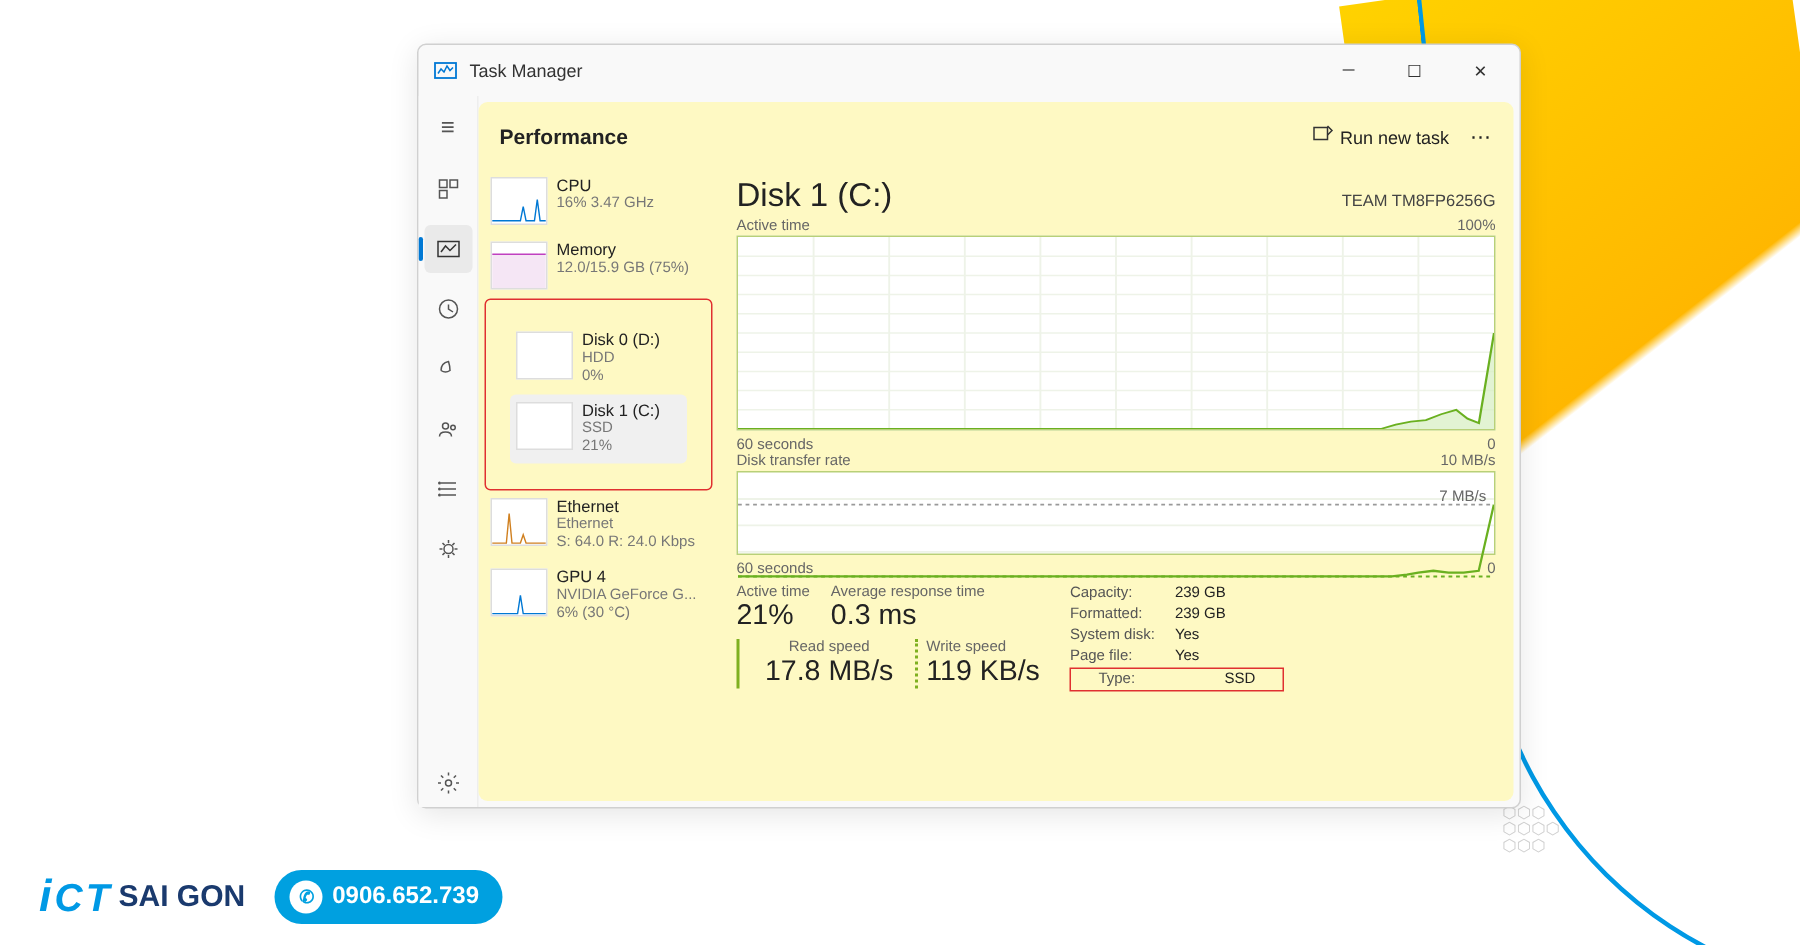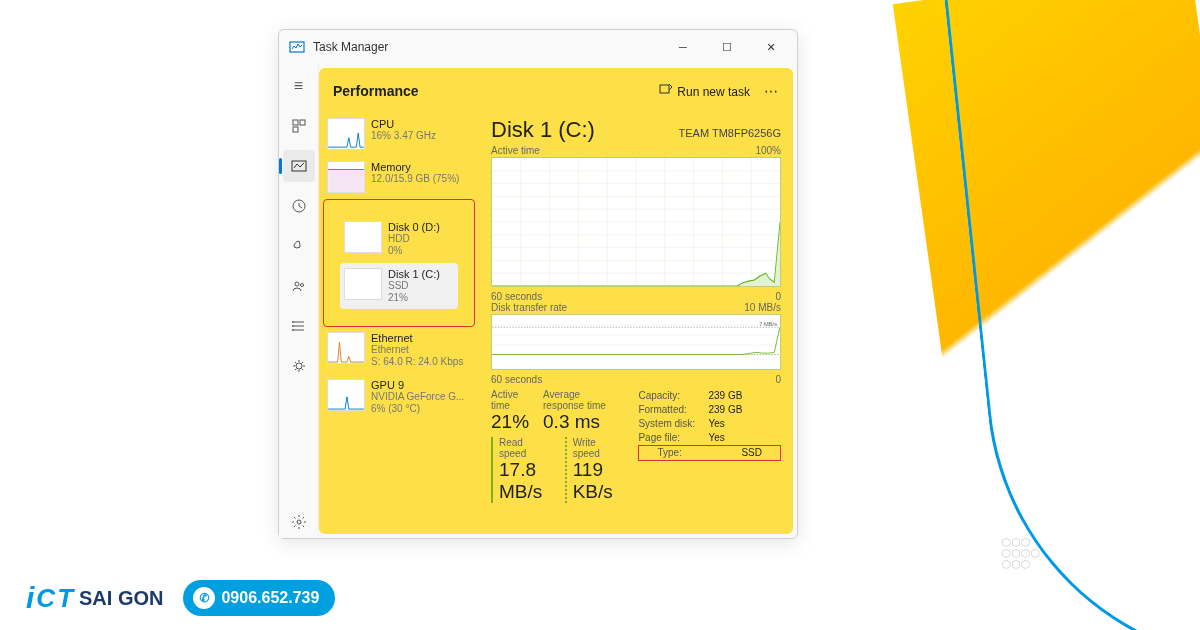--- a/index.html
+++ b/index.html
@@ -1,31 +1,31 @@
 <!DOCTYPE html>
 <html><head>
 <meta charset="utf-8">
 <style>
 * { margin:0; padding:0; box-sizing:border-box; font-family:"Segoe UI",Arial,sans-serif; }
 body { background:#fff; width:1200px; height:630px; position:relative; overflow:hidden; }
 .bg-deco { position:absolute; right:-40px; top:-20px; width:300px; height:700px; background:linear-gradient(150deg,#ffd200 0%,#ffb700 40%,transparent 41%); border-radius:0 0 0 400px; transform:rotate(-8deg); }
 .bg-deco2 { position:absolute; right:-60px; top:-20px; width:280px; height:700px; border:3px solid #0099e5; border-radius:0 0 0 400px; transform:rotate(-6deg); background:transparent; }
 .hex { position:absolute; right:160px; bottom:60px; color:#d0d0d0; font-size:11px; line-height:1; }
-.window { position:absolute; left:278px; top:29px; width:520px; height:510px; background:#f9f9f9; border:1px solid #d0d0d0; border-radius:6px; box-shadow:0 4px 20px rgba(0,0,0,.1); display:flex; flex-direction:column; }
+.window { position:absolute; left:278px; top:29px; width:736px; height:510px; background:#f9f9f9; border:1px solid #d0d0d0; border-radius:6px; box-shadow:0 4px 20px rgba(0,0,0,.1); display:flex; flex-direction:column; }
 .titlebar { height:34px; display:flex; align-items:center; padding:0 4px 0 10px; font-size:12px; color:#333; }
 .titlebar .icon { width:16px; height:16px; margin-right:8px; color:#0078d4; }
 .win-ctrl { margin-left:auto; display:flex; }
 .win-ctrl div { width:44px; height:34px; display:flex; align-items:center; justify-content:center; color:#333; font-size:11px; }
 .body { flex:1; display:flex; overflow:hidden; }
 .rail { width:40px; background:#f9f9f9; display:flex; flex-direction:column; align-items:center; padding-top:6px; gap:8px; border-right:1px solid #eee; }
 .rail-item { width:32px; height:32px; display:flex; align-items:center; justify-content:center; border-radius:4px; color:#555; position:relative; }
 .rail-item.active { background:#eaeaea; }
 .rail-item.active::before { content:""; position:absolute; left:-4px; top:8px; height:16px; width:3px; background:#0078d4; border-radius:2px; }
 .rail .spacer { flex:1; }
-.content { flex:1; background:#fde047; border-radius:6px; margin:4px 4px 4px 0; display:flex; flex-direction:column; overflow:hidden; }
+.content { flex:1; background:#fef9c3; border-radius:6px; margin:4px 4px 4px 0; display:flex; flex-direction:column; overflow:hidden; }
 .header { display:flex; align-items:center; padding:10px 14px; }
 .header h2 { font-size:14px; font-weight:600; color:#222; }
 .header .actions { margin-left:auto; display:flex; align-items:center; gap:8px; font-size:12px; color:#222; }
 .actions .btn { display:flex; align-items:flex-end; gap:4px; padding:4px 6px; }
 .dots { font-size:14px; letter-spacing:1px; }
 .split { flex:1; display:flex; overflow:hidden; }
 .side { width:160px; overflow-y:auto; padding:0 4px; }
 .card { display:flex; gap:6px; padding:5px 4px; border-radius:4px; margin-bottom:1px;justify-content:center; }
 .card.sel { background:#f0f0f0; }
 .thumb { width:38px; height:32px; border:1px solid #ddd; background:#fff; position:relative; overflow:hidden; }
@@ -39,21 +39,21 @@
 .main-hdr h1 { font-size:22px; font-weight:400; color:#222; }
 .main-hdr .model { font-size:11px; color:#444; }
 .lbl-row { display:flex; justify-content:space-between; font-size:10px; color:#666; }
 .chart { border:1px solid #b8d078; height:130px; background:#fff; position:relative; margin:1px 0 4px; }
 .chart svg { width:100%; height:100%; }
 .chart2 { border:1px solid #b8d078; height:56px; background:#fff; position:relative; margin:1px 0 4px; }
 .stats { display:flex; gap:14px; margin-top:4px; }
 .stat-col { }
 .stat-col .lbl { font-size:10px; color:#666; }
 .stat-col .val { font-size:19px; font-weight:400; color:#222; }
-.stat-col.bar { border-left:2px solid #7fb020; padding-left:6px; }
+.stat-col.bar { border-left:2px solid #7fb020; padding-left:17px;text-align:center; }
 .stat-col.bar2 { border-left:2px dotted #7fb020; padding-left:6px; }
 .info-grid { font-size:10px; color:#555; margin-left:6px; }
 .info-grid .r { display:flex; gap:4px; line-height:1.4; }
 .info-grid .k { width:66px; }
 .info-grid .v { color:#222;text-align:center; }
 .type-hl { border:1.5px solid #e03030; padding:0 18px; display:inline-flex; gap:18px; }
 .footer { position:absolute; left:20px; bottom:14px; display:flex; align-items:center; gap:20px; }
 .logo { font-size:26px; font-weight:700; font-style:italic; color:#1a3a6e; display:flex; align-items:center; gap:2px; }
 .logo .i { color:#0099e5; font-size:30px; }
 .logo .c { color:#0099e5; }
@@ -203,21 +203,21 @@
                 <div class="t1">Ethernet</div>
                 <div class="t2">Ethernet</div>
                 <div class="t2">S: 64.0  R: 24.0 Kbps</div>
               </div>
           </div>
           <div class="card">
             <div class="thumb"><svg viewBox="0 0 38 32">
                   <polyline points="0,31 18,31 20,18 22,31 38,31" fill="none" stroke="#0078d4" stroke-width="1"></polyline>
                 </svg></div>
             <div class="card-txt">
-                <div class="t1">GPU 9</div>
+                <div class="t1">GPU 4</div>
                 <div class="t2">NVIDIA GeForce G...</div>
                 <div class="t2">6% (30 °C)</div>
               </div>
           </div>
         </div>
 
         <div class="main">
           <div class="main-hdr">
             <h1>Disk 1 (C:)</h1>
             <span class="model">TEAM TM8FP6256G</span>

